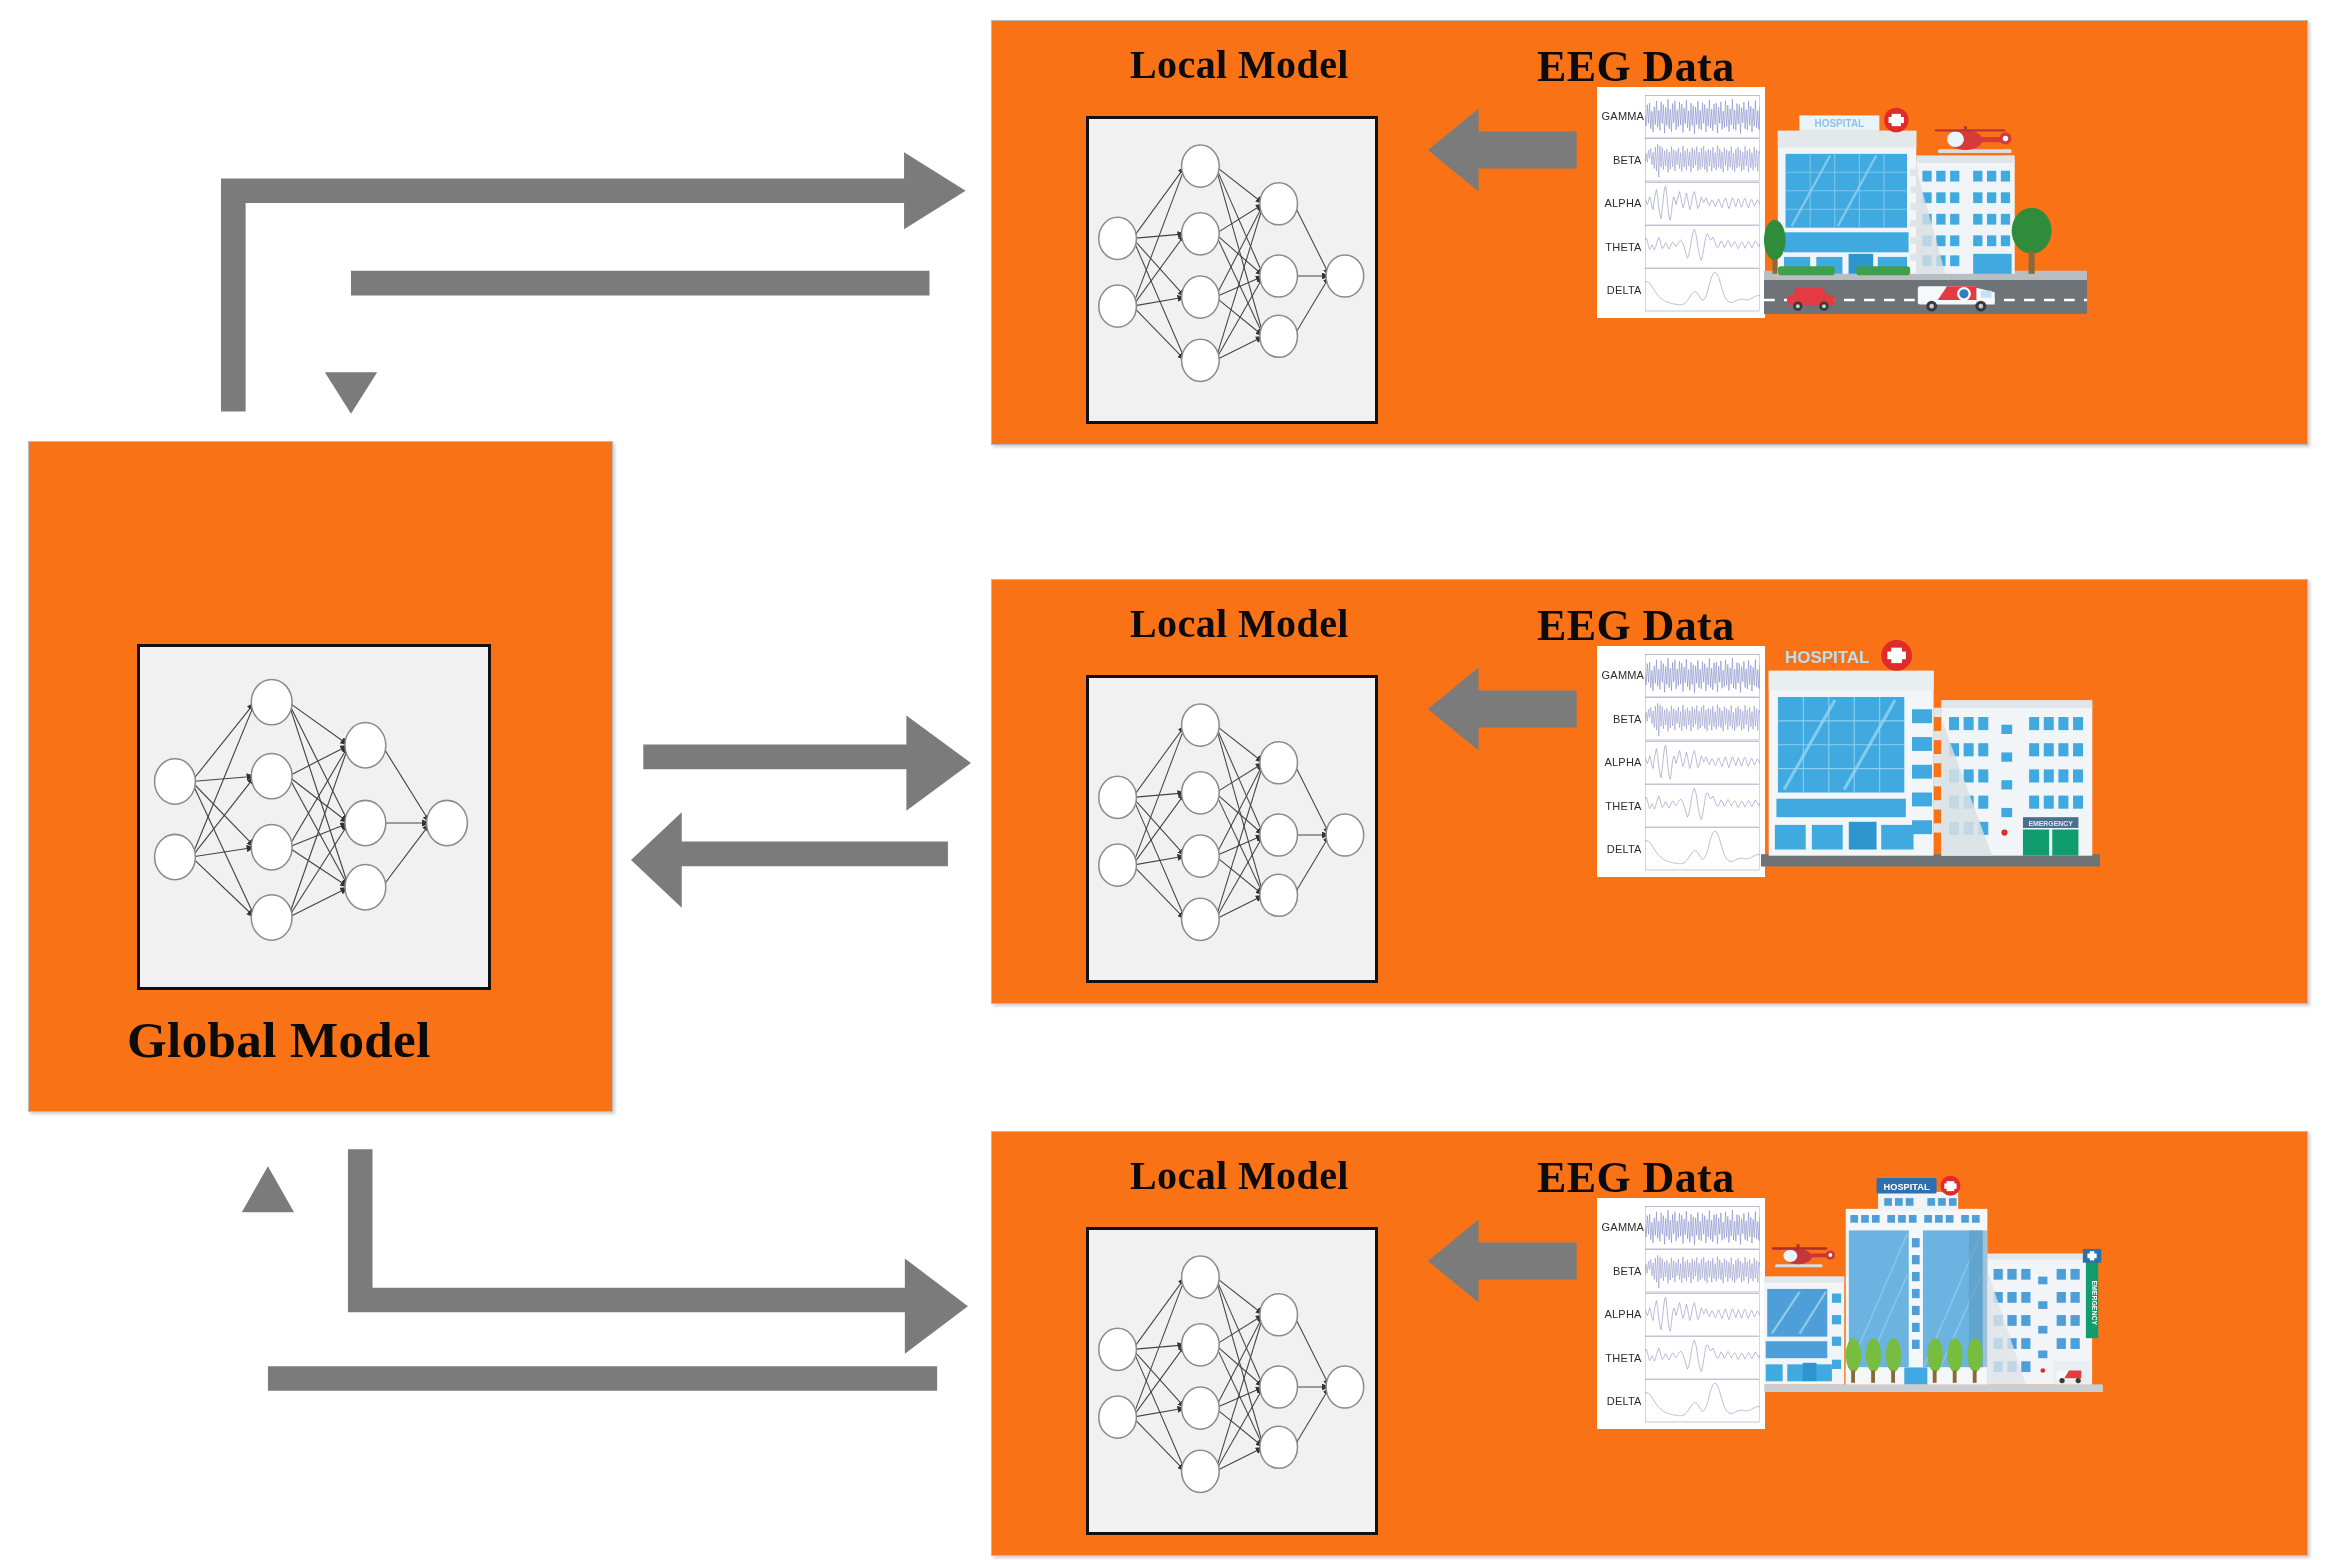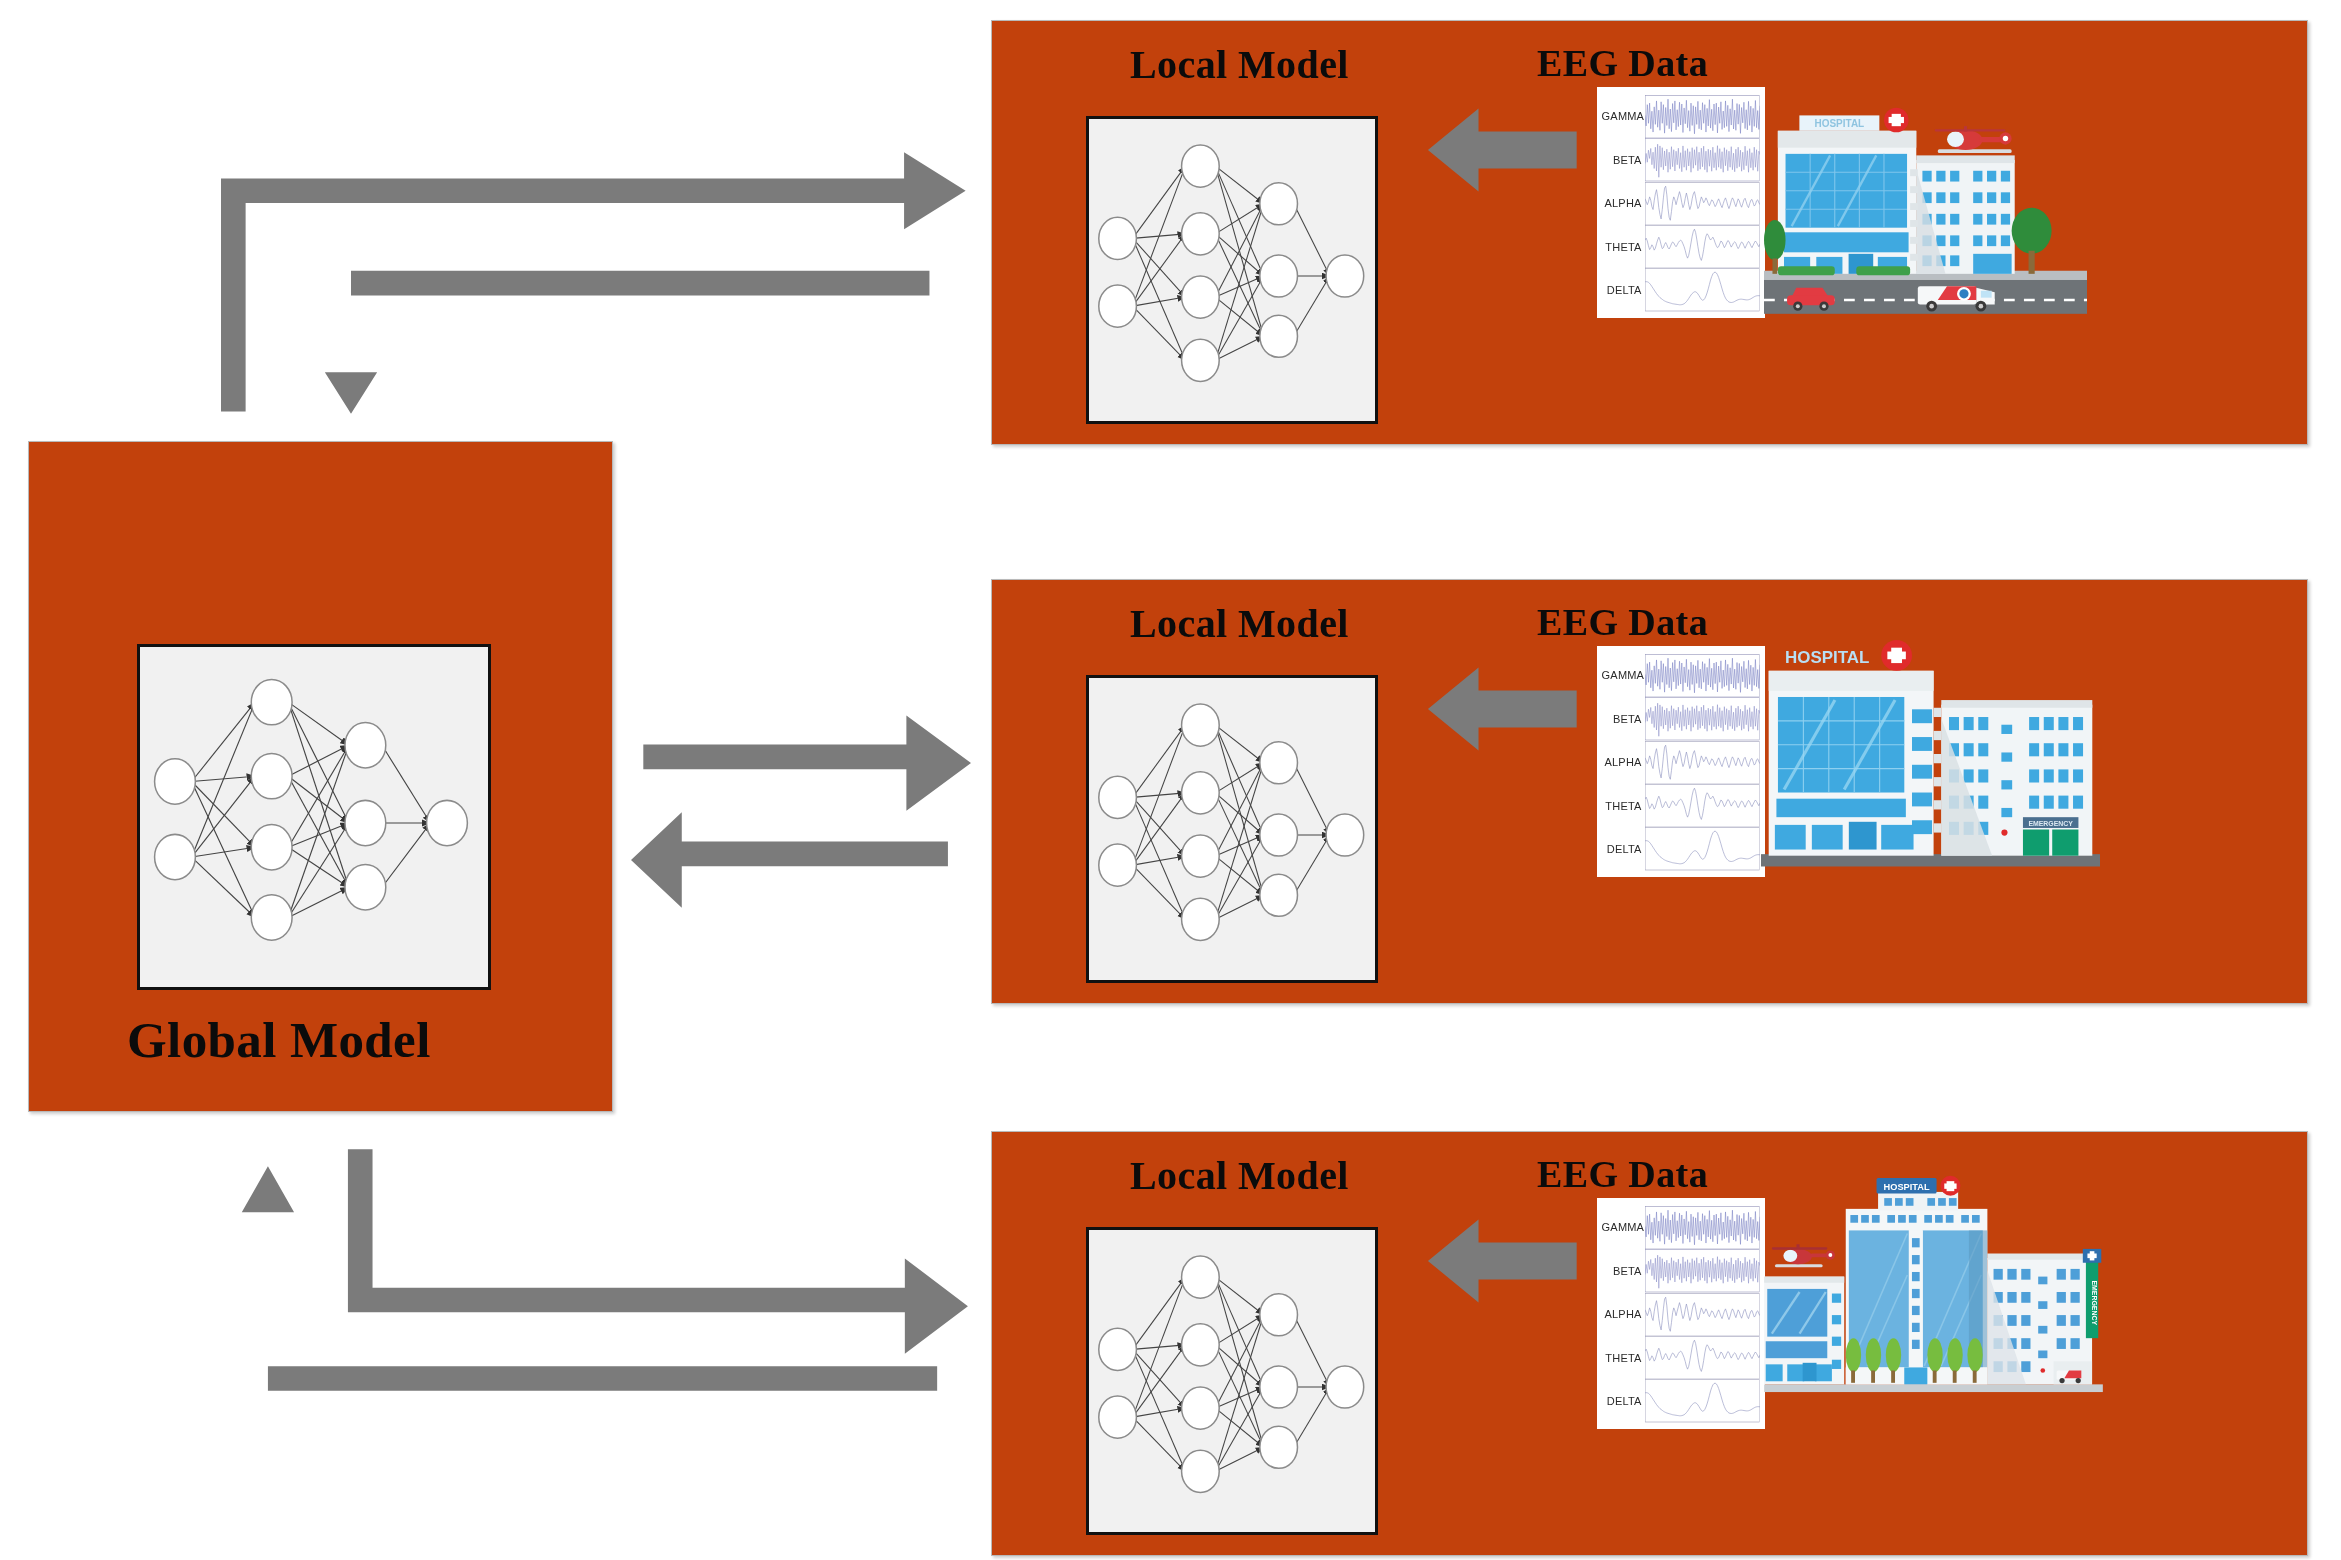--- a/index.html
+++ b/index.html
@@ -1,35 +1,35 @@
 <!DOCTYPE html>
 <html style="font-size:12.3px"><head>
 <meta charset="utf-8">
 <style>
   html,body{margin:0;padding:0;background:#ffffff;}
   body{width:2342px;height:1560px;position:relative;overflow:hidden;
        font-family:"Liberation Serif", serif;}
   .stage{position:absolute;left:0;top:0;width:2342px;height:1560px;}
 
   
-  .panel{position:absolute;background:#c2410c;border:1.5px solid #b9b9b9;
+  .panel{position:absolute;background:#f97316;border:1.5px solid #b9b9b9;
          box-shadow:2.3px 2.3px 3.1px rgba(0,0,0,.20);box-sizing:border-box;}
   .server-panel{left:28px;top:441px;width:585px;height:671px;}
   .client-panel{height:425px;width:1317px;left:991px;}
   #client-1{top:20px;}
   #client-2{top:579px;}
   #client-3{top:1131px;}
 
   
   .heading{position:absolute;font-weight:bold;color:#0b0b0b;letter-spacing:0.4px;
            white-space:nowrap;}
   .server-title{left:46px;top:45px;font-size:58px;}
   .global-label{left:98px;top:569px;font-size:51px;}
   .local-title{font-size:40px;}
-  .eeg-title{font-size:38px;}
+  .eeg-title{font-size:44px;}
 
   
   .modelbox{position:absolute;background:#f1f1f1;border:3.1px solid #111;
             box-sizing:border-box;}
   .server-modelbox{left:108px;top:202px;width:354px;height:346px;}
   .client-modelbox{left:94px;top:95px;width:292px;height:308px;}
 
   .nn{position:absolute;left:0;top:0;width:100%;height:100%;display:block;}
 
   

